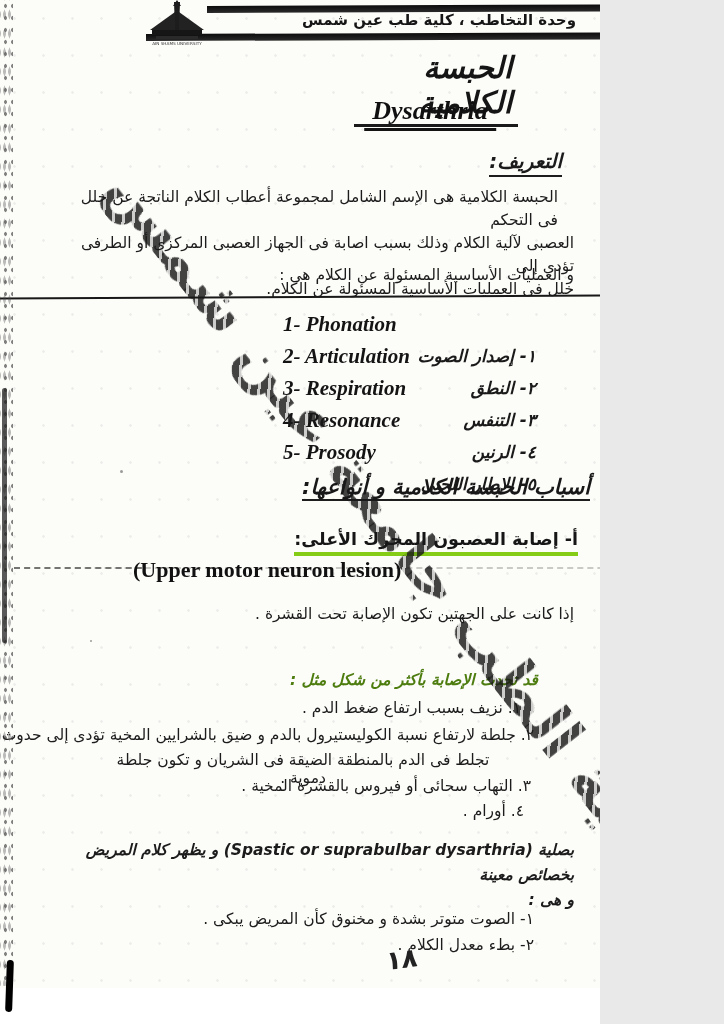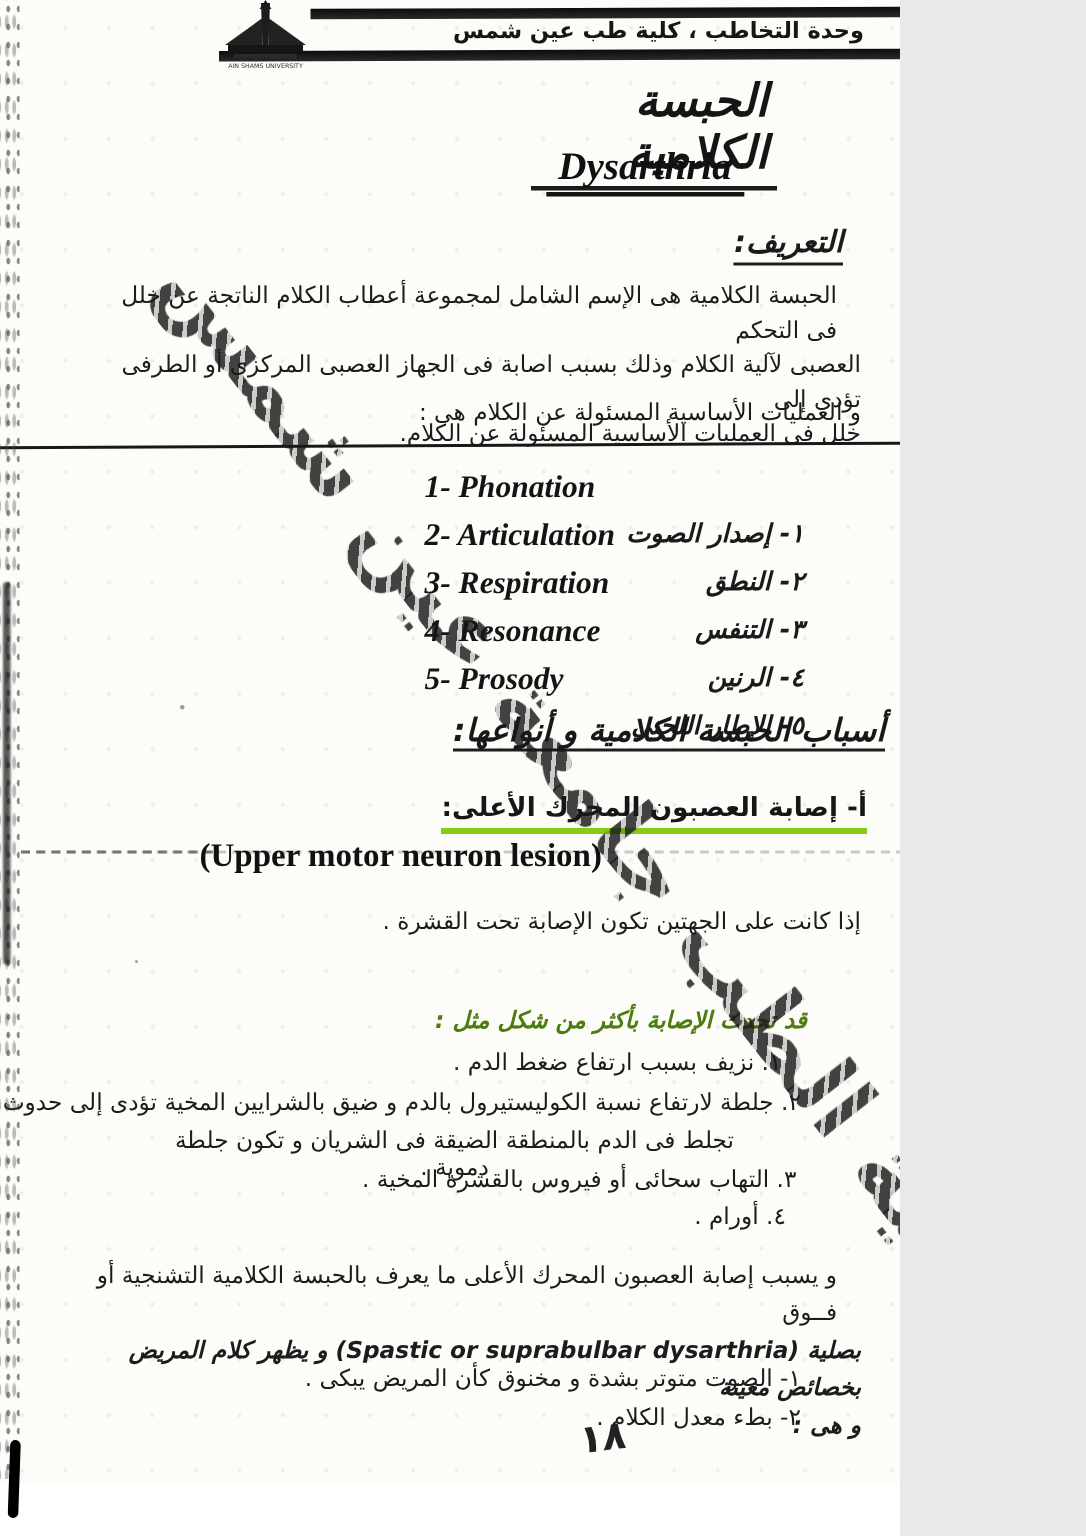--- a/index.html
+++ b/index.html
@@ -166,21 +166,20 @@
   </div>
 
   <div class="forms-intro">قد تحدث الإصابة بأكثر من شكل مثل :</div>
   <div class="form-line fl0">١. نزيف بسبب ارتفاع ضغط الدم .</div>
   <div class="form-line fl1">٢. جلطة لارتفاع نسبة الكوليستيرول بالدم و ضيق بالشرايين المخية تؤدى إلى حدوث</div>
   <div class="form-line fl2">تجلط فى الدم بالمنطقة الضيقة فى الشريان و تكون جلطة دموية .</div>
   <div class="form-line fl3">٣. التهاب سحائى أو فيروس بالقشرة المخية .</div>
   <div class="form-line fl4">٤. أورام .</div>
 
   <div class="para spastic-para">
-    <div class="indent">و يسبب إصابة العصبون المحرك الأعلى ما يعرف بالحبسة الكلامية التشنجية أو فــوق</div>
     <div class="sp-emph">بصلية (Spastic or suprabulbar dysarthria) و يظهر كلام المريض بخصائص معينة</div>
     <div class="sp-emph">و هى :</div>
   </div>
   <div class="char-line cl0">١- الصوت متوتر بشدة و مخنوق كأن المريض يبكى .</div>
   <div class="char-line cl1">٢- بطء معدل الكلام .</div>
 
   <div class="page-num">١٨</div>
   <div class="footer-strip"></div>
   <div class="ink-blob"></div>
 </div>

